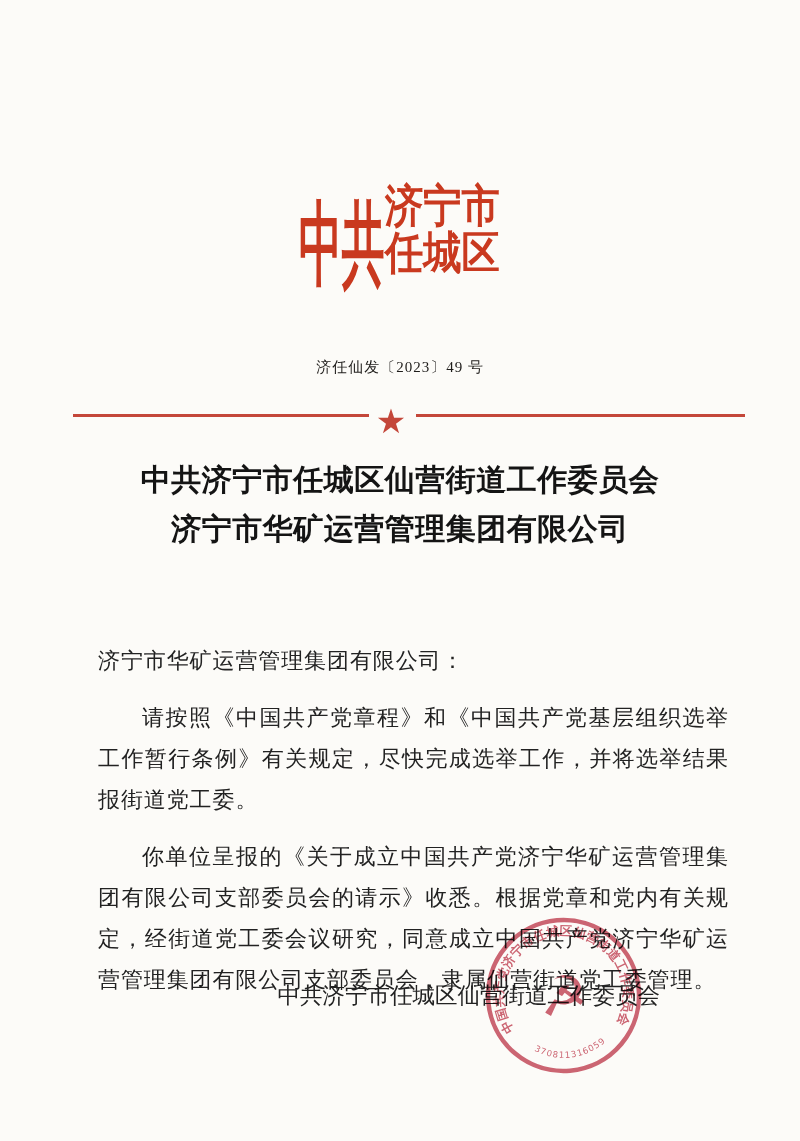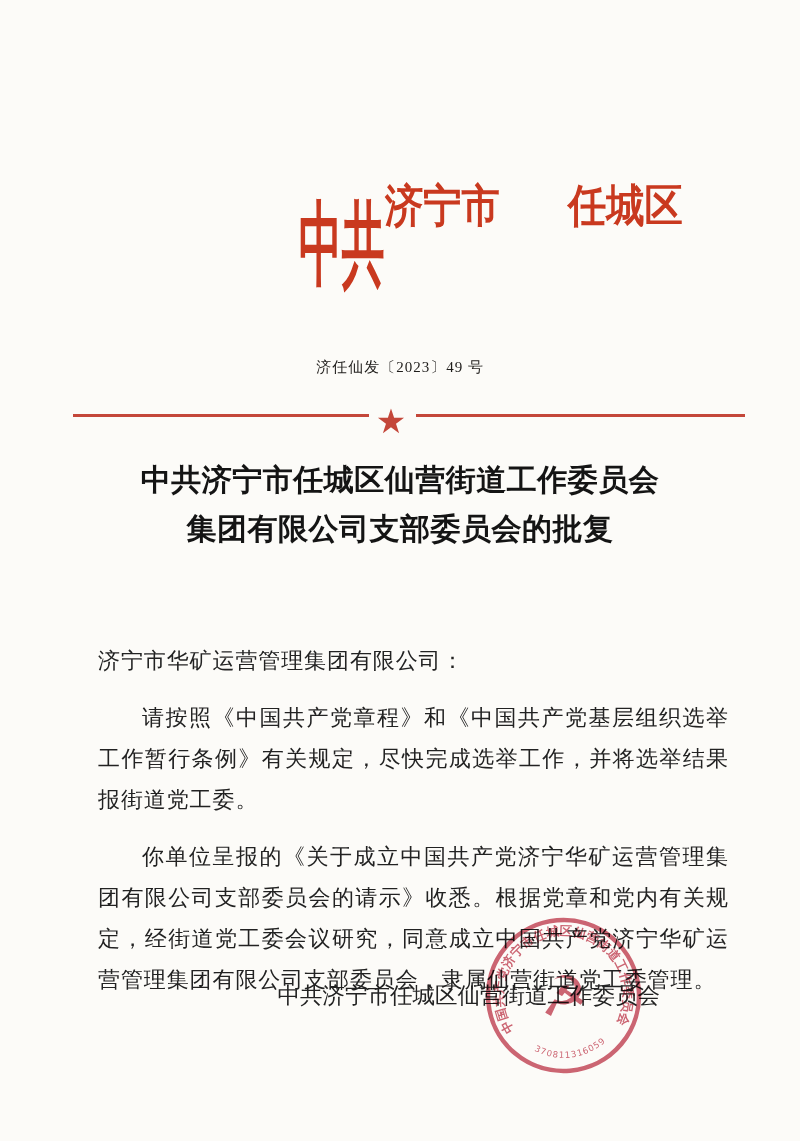--- a/index.html
+++ b/index.html
@@ -25,21 +25,21 @@
     display:inline-block; white-space:nowrap;
     font-size:92px; line-height:96px;
     transform-origin:left center;
   }
   .hdr-prefix { width:86px; }
   .hdr-prefix .sx { transform:scaleX(0.465); }
   .hdr-suffix { width:412px; }
   .hdr-suffix .sx { transform:scaleX(0.448); }
   .hdr-stack {
     width:116px; height:96px;
-    display:flex; flex-direction:row; justify-content:flex-start;gap:48px;
+    display:flex; flex-direction:column; justify-content:flex-start;
   }
   .hdr-stack .row {
     display:inline-block; white-space:nowrap;
     font-size:45px; line-height:47px;
     transform:scaleX(0.85); transform-origin:left center;
   }
 
   
   .doc-number {
     position:absolute; top:352px; left:0; width:100%;
@@ -130,21 +130,21 @@
   <div class="doc-number">济任仙发〔2023〕49 号</div>
 
   <div class="divider">
     <span class="line left"></span>
     <span class="star">★</span>
     <span class="line right"></span>
   </div>
 
   <div class="title">
     <div>中共济宁市任城区仙营街道工作委员会</div>
-    <div>集团有限公司支部委员会的批复</div>
+    <div>济宁市华矿运营管理集团有限公司</div>
   </div>
 
   <div class="body-text">
     <p class="salutation">济宁市华矿运营管理集团有限公司：</p>
     <p class="para">请按照《中国共产党章程》和《中国共产党基层组织选举工作暂行条例》有关规定，尽快完成选举工作，并将选举结果报街道党工委。</p>
     <p class="para">你单位呈报的《关于成立中国共产党济宁华矿运营管理集团有限公司支部委员会的请示》收悉。根据党章和党内有关规定，经街道党工委会议研究，同意成立中国共产党济宁华矿运营管理集团有限公司支部委员会，隶属仙营街道党工委管理。</p>
   </div>
 
   <div class="signature">中共济宁市任城区仙营街道工作委员会</div>
 

